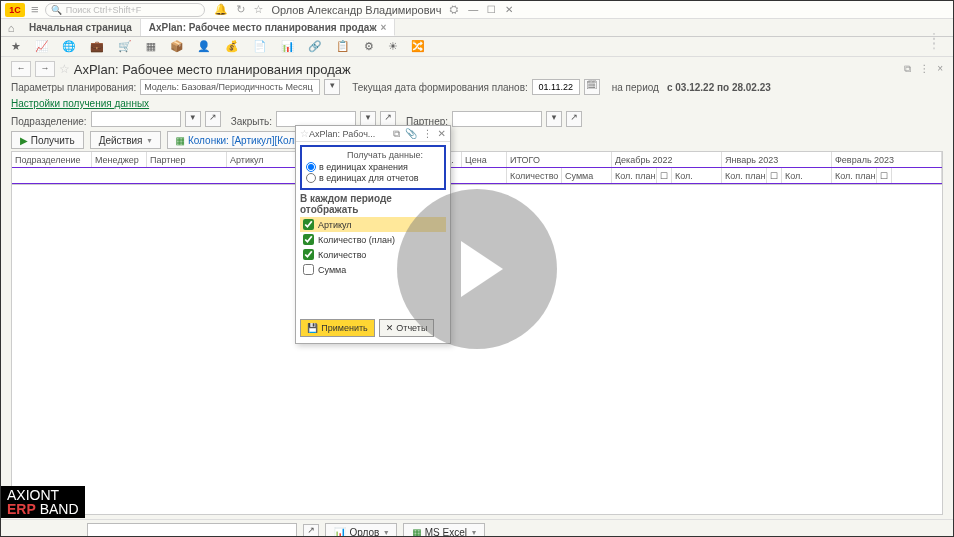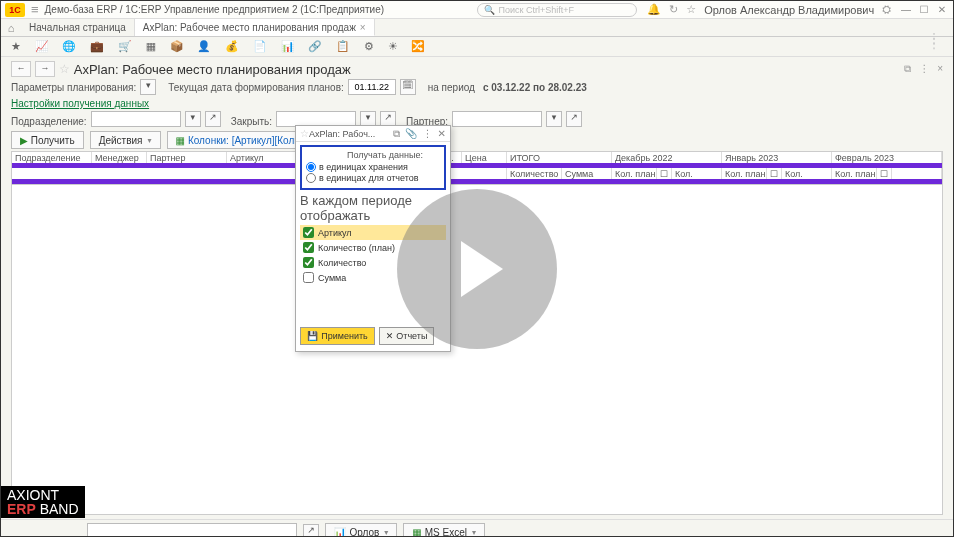--- a/index.html
+++ b/index.html
@@ -9,21 +9,21 @@
 .burger{margin:0 6px;color:#999;font-size:13px;}
 .title-text{flex:1;color:#555;font-size:10px;}
 .search-box{width:160px;height:14px;border:1px solid #ccc;border-radius:7px;display:flex;align-items:center;padding:0 6px;color:#bbb;font-size:9px;}
 .title-icons{display:flex;gap:8px;align-items:center;color:#999;margin-left:10px;}
 .title-icons span{font-size:11px;}
 .user-name{color:#555;font-size:9px;}
 .win-controls{display:flex;gap:4px;margin-left:8px;}
 .win-controls span{width:14px;text-align:center;color:#888;font-size:10px;}
 .tabs-row{height:18px;display:flex;align-items:center;border-bottom:1px solid #ccc;background:#f5f5f0;}
 .home-icon{width:20px;text-align:center;color:#888;font-size:11px;}
-.tab{padding:2px 8px;color:#555;font-size:10px;height:100%;display:flex;align-items:center;border-right:1px solid #ddd;}
+.tab{padding:2px 8px;color:#555;font-size:10px;height:100%;display:flex;align-items:center;border-right:1px solid #ddd;font-weight:bold;}
 .tab.active{background:#fff;border-bottom:1px solid #fff;}
 .tab .close{margin-left:4px;color:#999;}
 .toolbar{height:20px;display:flex;align-items:center;gap:14px;padding:0 10px;border-bottom:1px solid #ddd;}
 .toolbar span{color:#666;font-size:11px;}
 .kebab{position:absolute;right:12px;top:35px;color:#ccc;font-size:14px;line-height:5px;}
 .content{padding:4px 10px;}
 .nav-row{display:flex;align-items:center;gap:4px;margin-bottom:2px;}
 .arrow-btn{width:20px;height:16px;border:1px solid #ccc;background:#fafafa;text-align:center;font-size:9px;color:#555;}
 .star{color:#ccc;font-size:12px;}
 .page-title{font-size:13px;font-weight:normal;color:#333;}
@@ -35,55 +35,54 @@
 .link-green{color:#0a7a3a;text-decoration:underline;font-size:10px;}
 .filters-row{display:flex;align-items:flex-end;gap:4px;font-size:10px;color:#555;margin-bottom:4px;}
 .field{height:16px;border:1px solid #bbb;background:#fff;}
 .sm-btn{width:16px;height:16px;border:1px solid #bbb;background:#fafafa;font-size:9px;text-align:center;color:#555;}
 .action-row{display:flex;align-items:center;gap:6px;font-size:10px;margin-bottom:2px;}
 .btn{height:18px;border:1px solid #bbb;background:#fafafa;padding:0 8px;display:flex;align-items:center;gap:3px;font-size:10px;color:#333;}
 .btn .play{color:#2a8a2a;}
 .btn .drop{color:#888;font-size:8px;margin-left:2px;}
 .cols-link{color:#1565c0;}
 .grid-head{border:1px solid #ccc;background:#fff;}
-.ghr{display:flex;height:16px;border-bottom:5px solid #6d28d9;}
+.ghr{display:flex;height:16px;border-bottom:1px solid #6d28d9;}
 .ghc{border-right:1px solid #ddd;padding:1px 3px;font-size:9px;color:#555;display:flex;align-items:center;overflow:hidden;white-space:nowrap;}
 .grid-body{height:330px;border:1px solid #ccc;border-top:none;background:#fff;}
 .bottom-bar{display:flex;align-items:center;gap:6px;padding:3px 10px;border-top:1px solid #ddd;}
 .long-input{flex:0 0 210px;height:18px;border:1px solid #bbb;background:#fff;}
 .dialog{position:absolute;left:294px;top:124px;width:156px;background:#fff;border:1px solid #aaa;box-shadow:2px 2px 6px rgba(0,0,0,0.2);}
 .dlg-title{height:16px;display:flex;align-items:center;border-bottom:1px solid #ddd;padding:0 4px;font-size:9px;color:#555;}
 .dlg-title .star{font-size:10px;}
 .dlg-title-text{flex:1;overflow:hidden;white-space:nowrap;}
 .dlg-icons{display:flex;gap:5px;color:#888;font-size:10px;}
 .dlg-body{padding:3px 4px 6px;font-size:9px;}
 .radio-group{border:2px solid #2040c0;padding:3px 4px 4px;margin-bottom:3px;}
 .grp-label{font-size:9px;color:#555;margin-bottom:2px;padding-left:41px;}
 .radio-row{display:flex;align-items:center;gap:3px;font-size:9px;color:#333;margin:1px 0;}
 .radio-row input{width:10px;height:10px;}
-.sect-label{font-size:13px;color:#555;margin:2px 0;}
+.sect-label{font-size:10px;color:#555;margin:2px 0;font-weight:bold;}
 .chk-row{display:flex;align-items:center;gap:4px;padding:2px 3px;font-size:9px;}
 .chk-row.sel{background:#ffe89a;}
 .chk-row input{width:11px;height:11px;accent-color:#2a8a2a;}
 .dlg-buttons{display:flex;gap:4px;margin-top:42px;}
 .dlg-btn{height:18px;border:1px solid #999;padding:0 6px;display:flex;align-items:center;gap:3px;font-size:9px;}
 .dlg-btn.primary{background:#ffd633;}
 .dlg-btn.secondary{background:#f5f5f0;}
 .play-overlay{position:absolute;left:50%;top:50%;width:160px;height:160px;margin-left:-80px;margin-top:-80px;border-radius:50%;background:rgba(120,120,120,0.45);display:flex;align-items:center;justify-content:center;}
 .play-overlay::after{content:"";border-left:42px solid #fff;border-top:28px solid transparent;border-bottom:28px solid transparent;margin-left:10px;}
 .badge{position:absolute;left:0;bottom:18px;background:#000;color:#fff;padding:2px 6px;font-family:Arial;font-size:14px;line-height:14px;}
 .badge .erp{color:#e04040;font-weight:bold;}
 </style>
 </head>
 <body>
 
 <div class="titlebar">
   <div class="logo1c">1C</div>
   <span class="burger">≡</span>
-  <span class="title-text">Демо-база ERP / 1С:ERP Управление предприятием 2  (1С:Предприятие)</span>
   <div class="search-box">
     <span>🔍</span>
     <span style="margin-left:3px;">Поиск Ctrl+Shift+F</span>
   </div>
   <div class="title-icons">
     <span>🔔</span>
     <span>↻</span>
     <span>☆</span>
     <span class="user-name">Орлов Александр Владимирович</span>
     <span>⛭</span>
@@ -136,20 +135,23 @@
     <div class="newwin-icons">
       <span>⧉</span>
       <span>⋮</span>
       <span>×</span>
     </div>
   </div>
 
   
   <div class="params-row">
     <span>Параметры планирования:</span>
+    <div class="combo" style="width:180px">
+        <span>Модель: Базовая/Периодичность Месяц</span>
+      </div>
     <div class="sm-btn">▾</div>
     <span style="margin-left:8px">Текущая дата формирования планов:</span>
     <input class="date-input" value="01.11.22" style="">
     <div class="cal-btn">🗓</div>
     <span style="margin-left:8px">на период</span>
     <b style="margin-left:4px">с 03.12.22 по 28.02.23</b>
   </div>
 
   <a class="link-green">Настройки получения данных</a>
 

